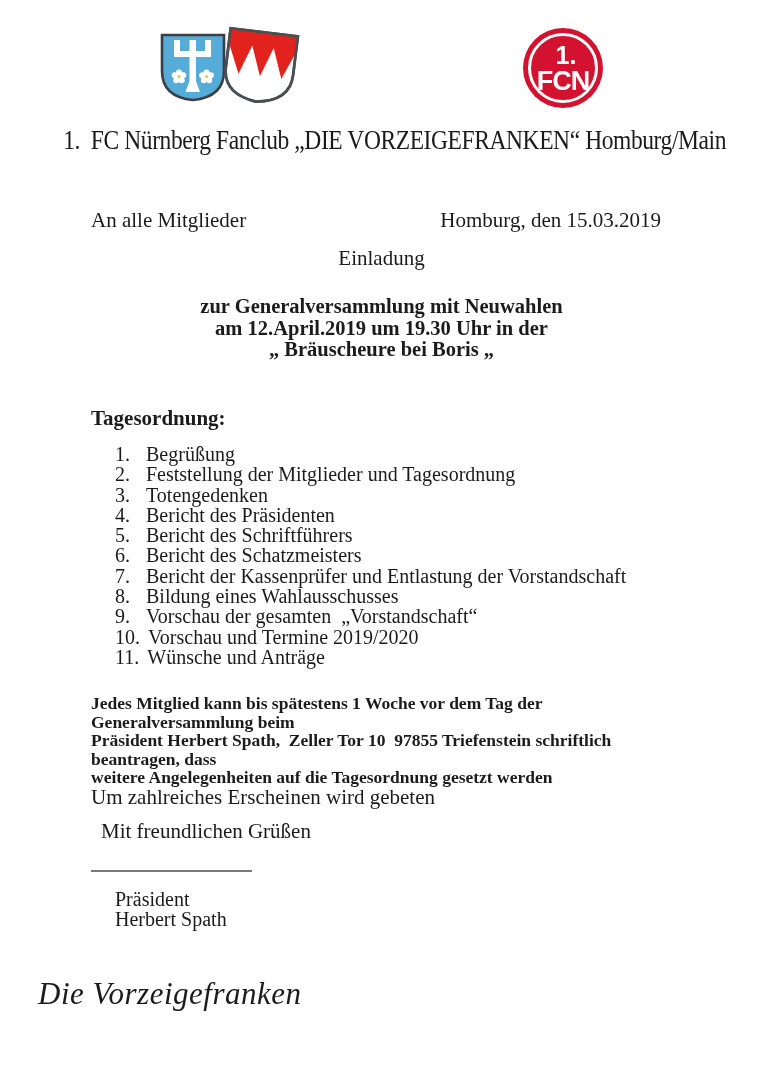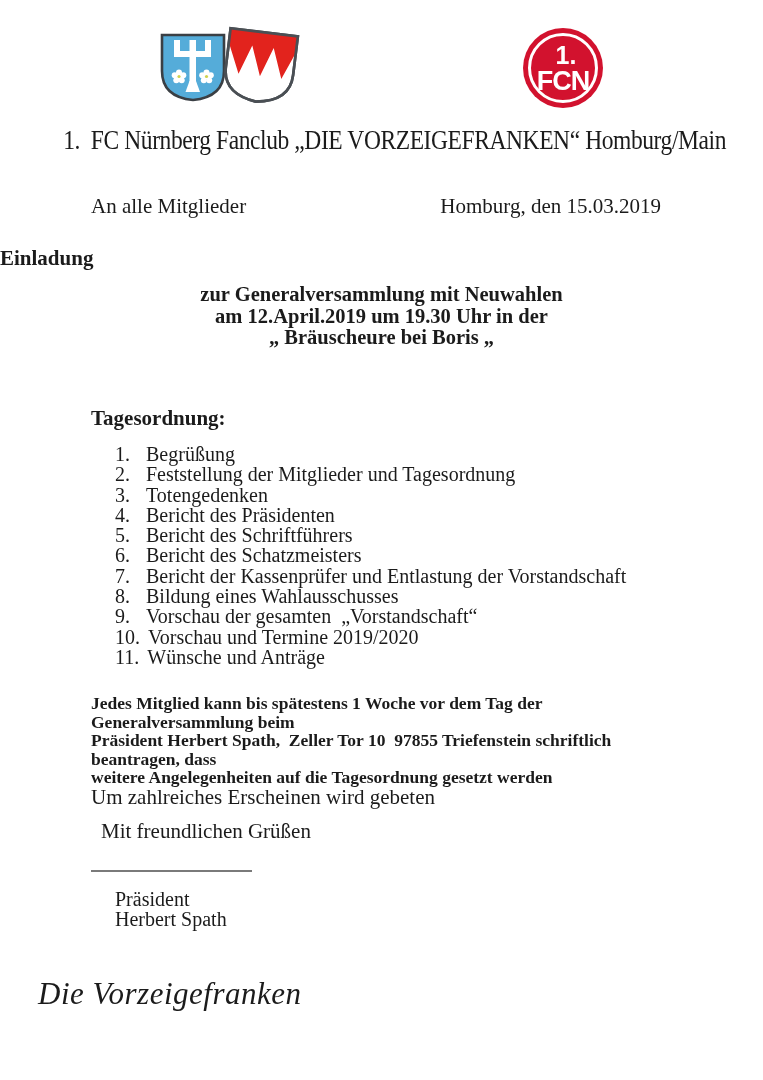--- a/index.html
+++ b/index.html
@@ -26,32 +26,32 @@
     display:inline-block;
     font-size:28px;
     transform:scaleX(0.84);
     transform-origin:center;
     white-space:pre;
     letter-spacing:-0.5px;
   }
 
   
   .address-row{
-    position:absolute;left:91px;top:194px;width:570px;
+    position:absolute;left:91px;top:208px;width:570px;
     display:flex;justify-content:space-between;
     font-size:21px;
   }
 
   
   .einladung-heading{
     position:absolute;left:0;top:246px;width:763px;
-    text-align:left;font-weight:bold;font-size:21px;
+    text-align:center;font-weight:normal;font-size:21px;
   }
   .invite-block{
-    position:absolute;left:0;top:284px;width:763px;
+    position:absolute;left:0;top:296px;width:763px;
     text-align:center;font-weight:bold;font-size:20.5px;line-height:21.5px;
   }
 
   
   .agenda-heading{
     position:absolute;left:91px;top:406px;
     font-weight:bold;font-size:21px;
   }
   .agenda-list{
     position:absolute;left:115px;top:444px;width:600px;

